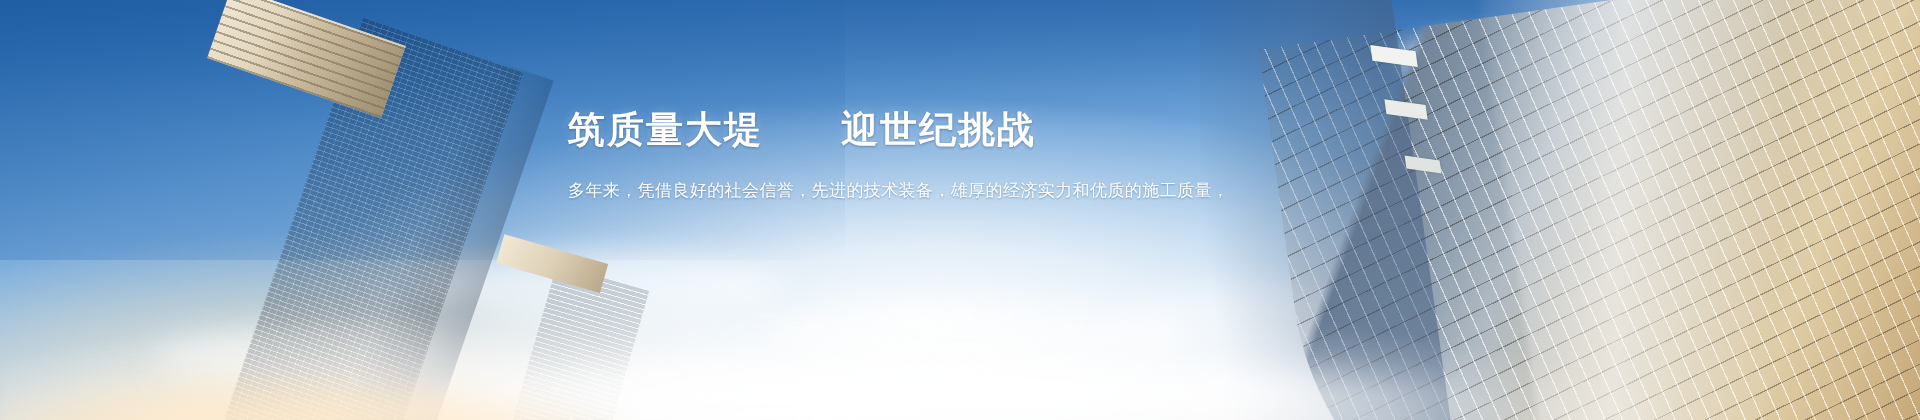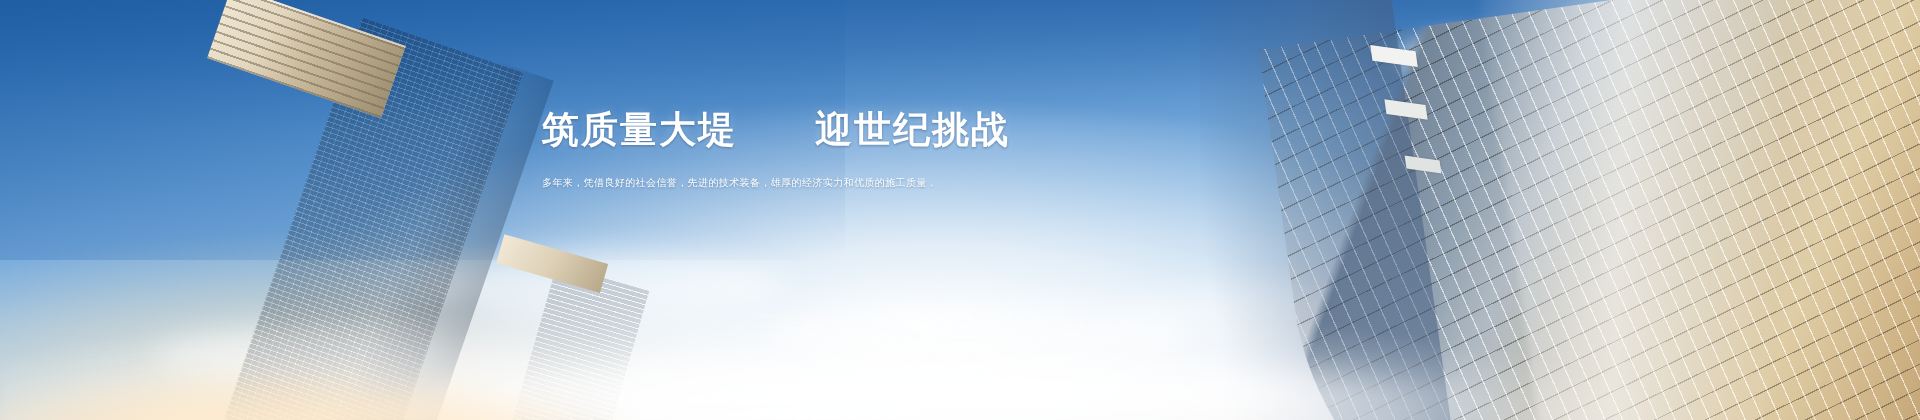--- a/index.html
+++ b/index.html
@@ -201,38 +201,38 @@
   }
   .cloud-topright {
     position: absolute; right: 330px; top: 8px; width: 230px; height: 92px;
     background: radial-gradient(ellipse 115px 44px at 50% 55%, rgba(255,255,255,1) 0%, rgba(255,255,255,0.62) 48%, rgba(255,255,255,0) 80%);
     filter: blur(7px);
   }
 
   
   .copy {
     position: absolute;
-    left: 542px;
+    left: 568px;
     top: 108px;
     width: 560px;
     z-index: 40;
   }
   .headline {
     margin: 0;
     font-size: 37px;
     font-weight: bold;
     color: #ffffff;
     letter-spacing: 2px;
     line-height: 1.18;
     white-space: pre;
     text-shadow: 0 1px 3px rgba(25,60,105,0.45), 0 0 10px rgba(255,255,255,0.25);
   }
   .sub {
     margin: 21px 0 0 0;
-    font-size: 10px;
+    font-size: 17px;
     line-height: 2.05;
     color: #ffffff;
     letter-spacing: .4px;
     text-shadow: 0 1px 2px rgba(30,70,115,0.40);
   }
   .sub div { white-space: pre; }
 </style>
 </head>
 <body>
 

